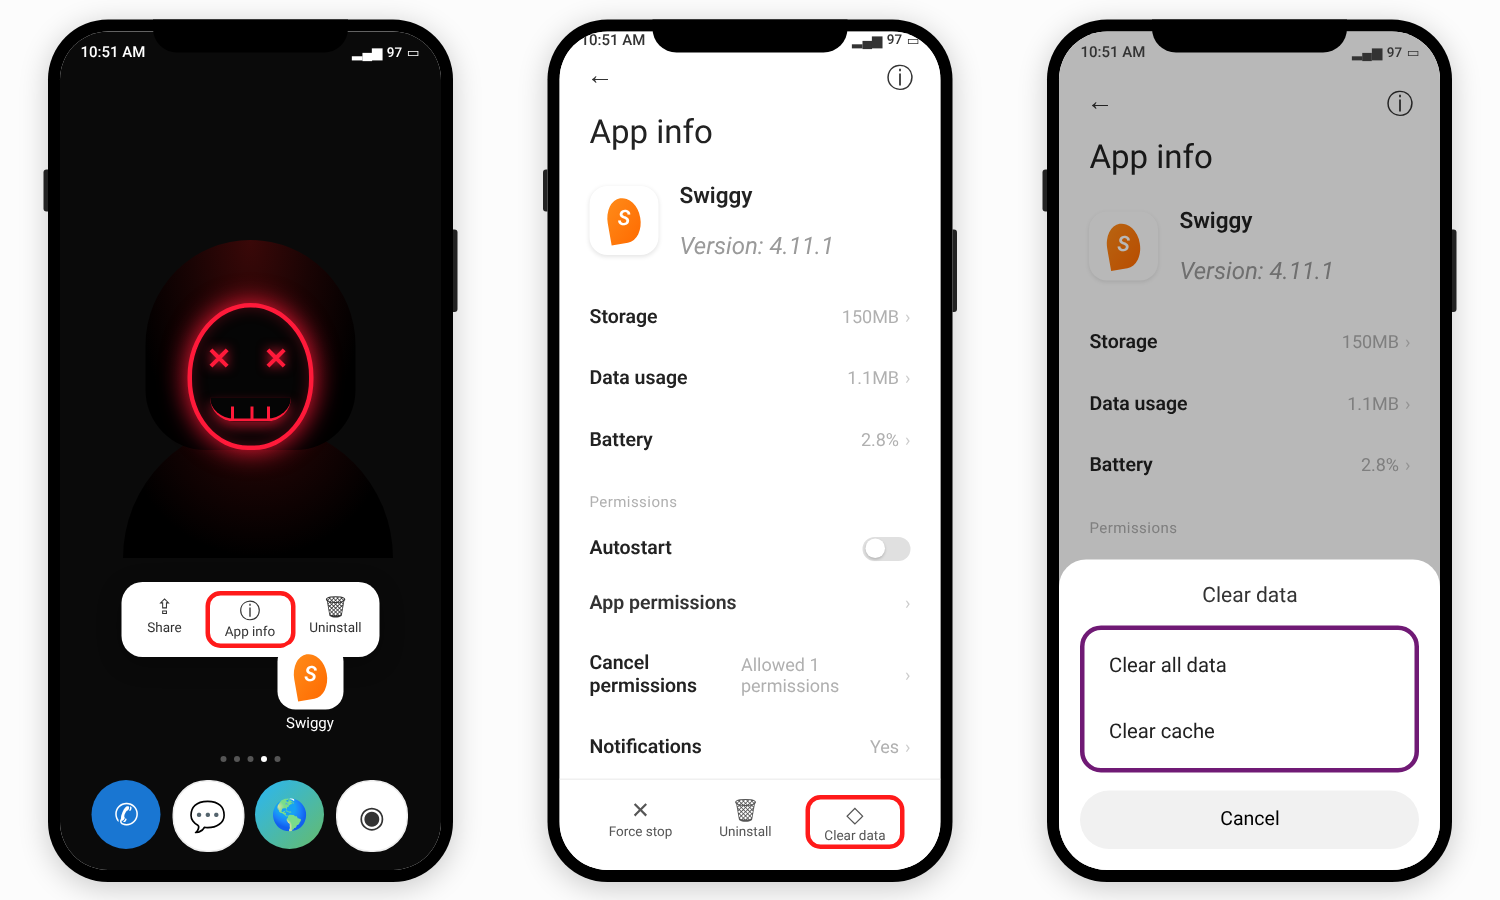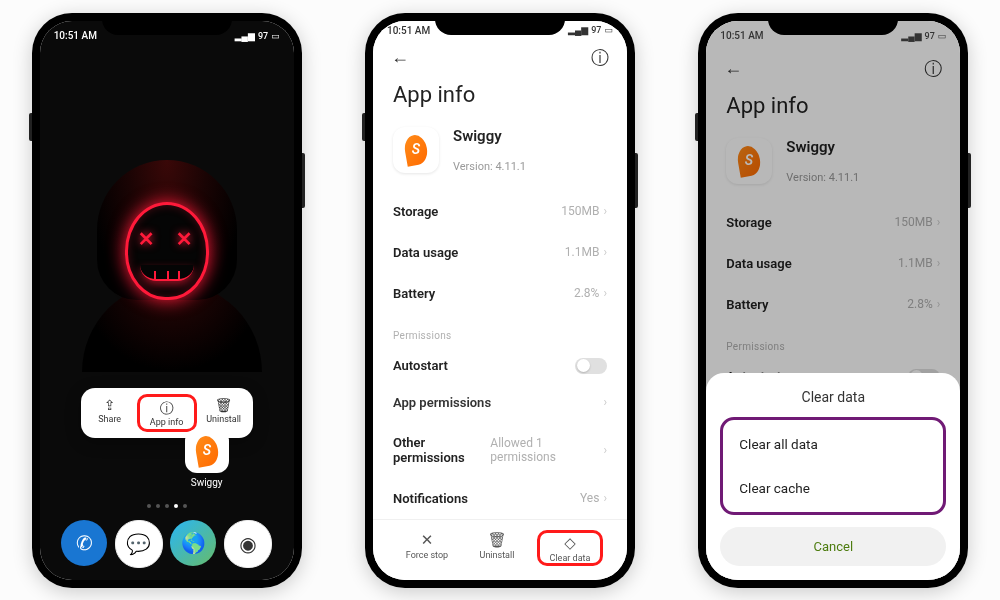--- a/index.html
+++ b/index.html
@@ -295,21 +295,21 @@
     display: flex;
     align-items: center;
     padding: 4px 20px 18px;
     gap: 14px;
   }
   .app-header .swiggy-icon {
     width: 46px; height: 46px;
     box-shadow: 0 1px 3px rgba(0,0,0,0.1);
   }
   .app-name { font-size: 15px; font-weight: 600; color: #222; }
-  .app-version { font-size: 11px; color: #9a9a9a; margin-top:15px; }
+  .app-version { font-size: 16px; color: #9a9a9a; margin-top:15px;font-style:italic; }
   .row {
     display: flex;
     justify-content: space-between;
     align-items: center;
     padding: 13px 20px;
     font-size: 13px;
   }
   .row .label { font-weight: 600; color: #222; }
   .row .value { color: #b0b0b0; font-size: 12px; display:flex; align-items:center; gap:4px;}
   .chev { color: #ccc; font-size: 12px; }
@@ -382,21 +382,21 @@
     font-size: 13.5px;
     color: #222;
   }
   .cancel-btn {
     margin-top: 12px;
     background: #f1f1f1;
     border-radius: 22px;
     text-align: center;
     padding: 12px;
     font-size: 13px;
-    color: #4d7c0f;
+    color: #000000;
   }
 </style>
 </head>
 <body>
 
 <div class="phone">
   <div class="notch"></div>
   <div class="screen">
     <div class="home-screen">
       <div class="status-bar dark">
@@ -518,21 +518,21 @@
         <span class="label">Autostart</span>
         <span class="toggle"></span>
       </div>
       <div class="perm-row perm-row-flex">
         <div>
           <div class="label">App permissions</div>
         </div>
         <span class="chev">›</span>
       </div>
       <div class="row">
-        <span class="label">Other permissions</span>
+        <span class="label">Cancel permissions</span>
         <span class="value">
             <span>Allowed 1 permissions</span>
             <span class="chev">›</span>
           </span>
       </div>
       <div class="row">
         <span class="label">Notifications</span>
         <span class="value">
             <span>Yes</span>
             <span class="chev">›</span>

